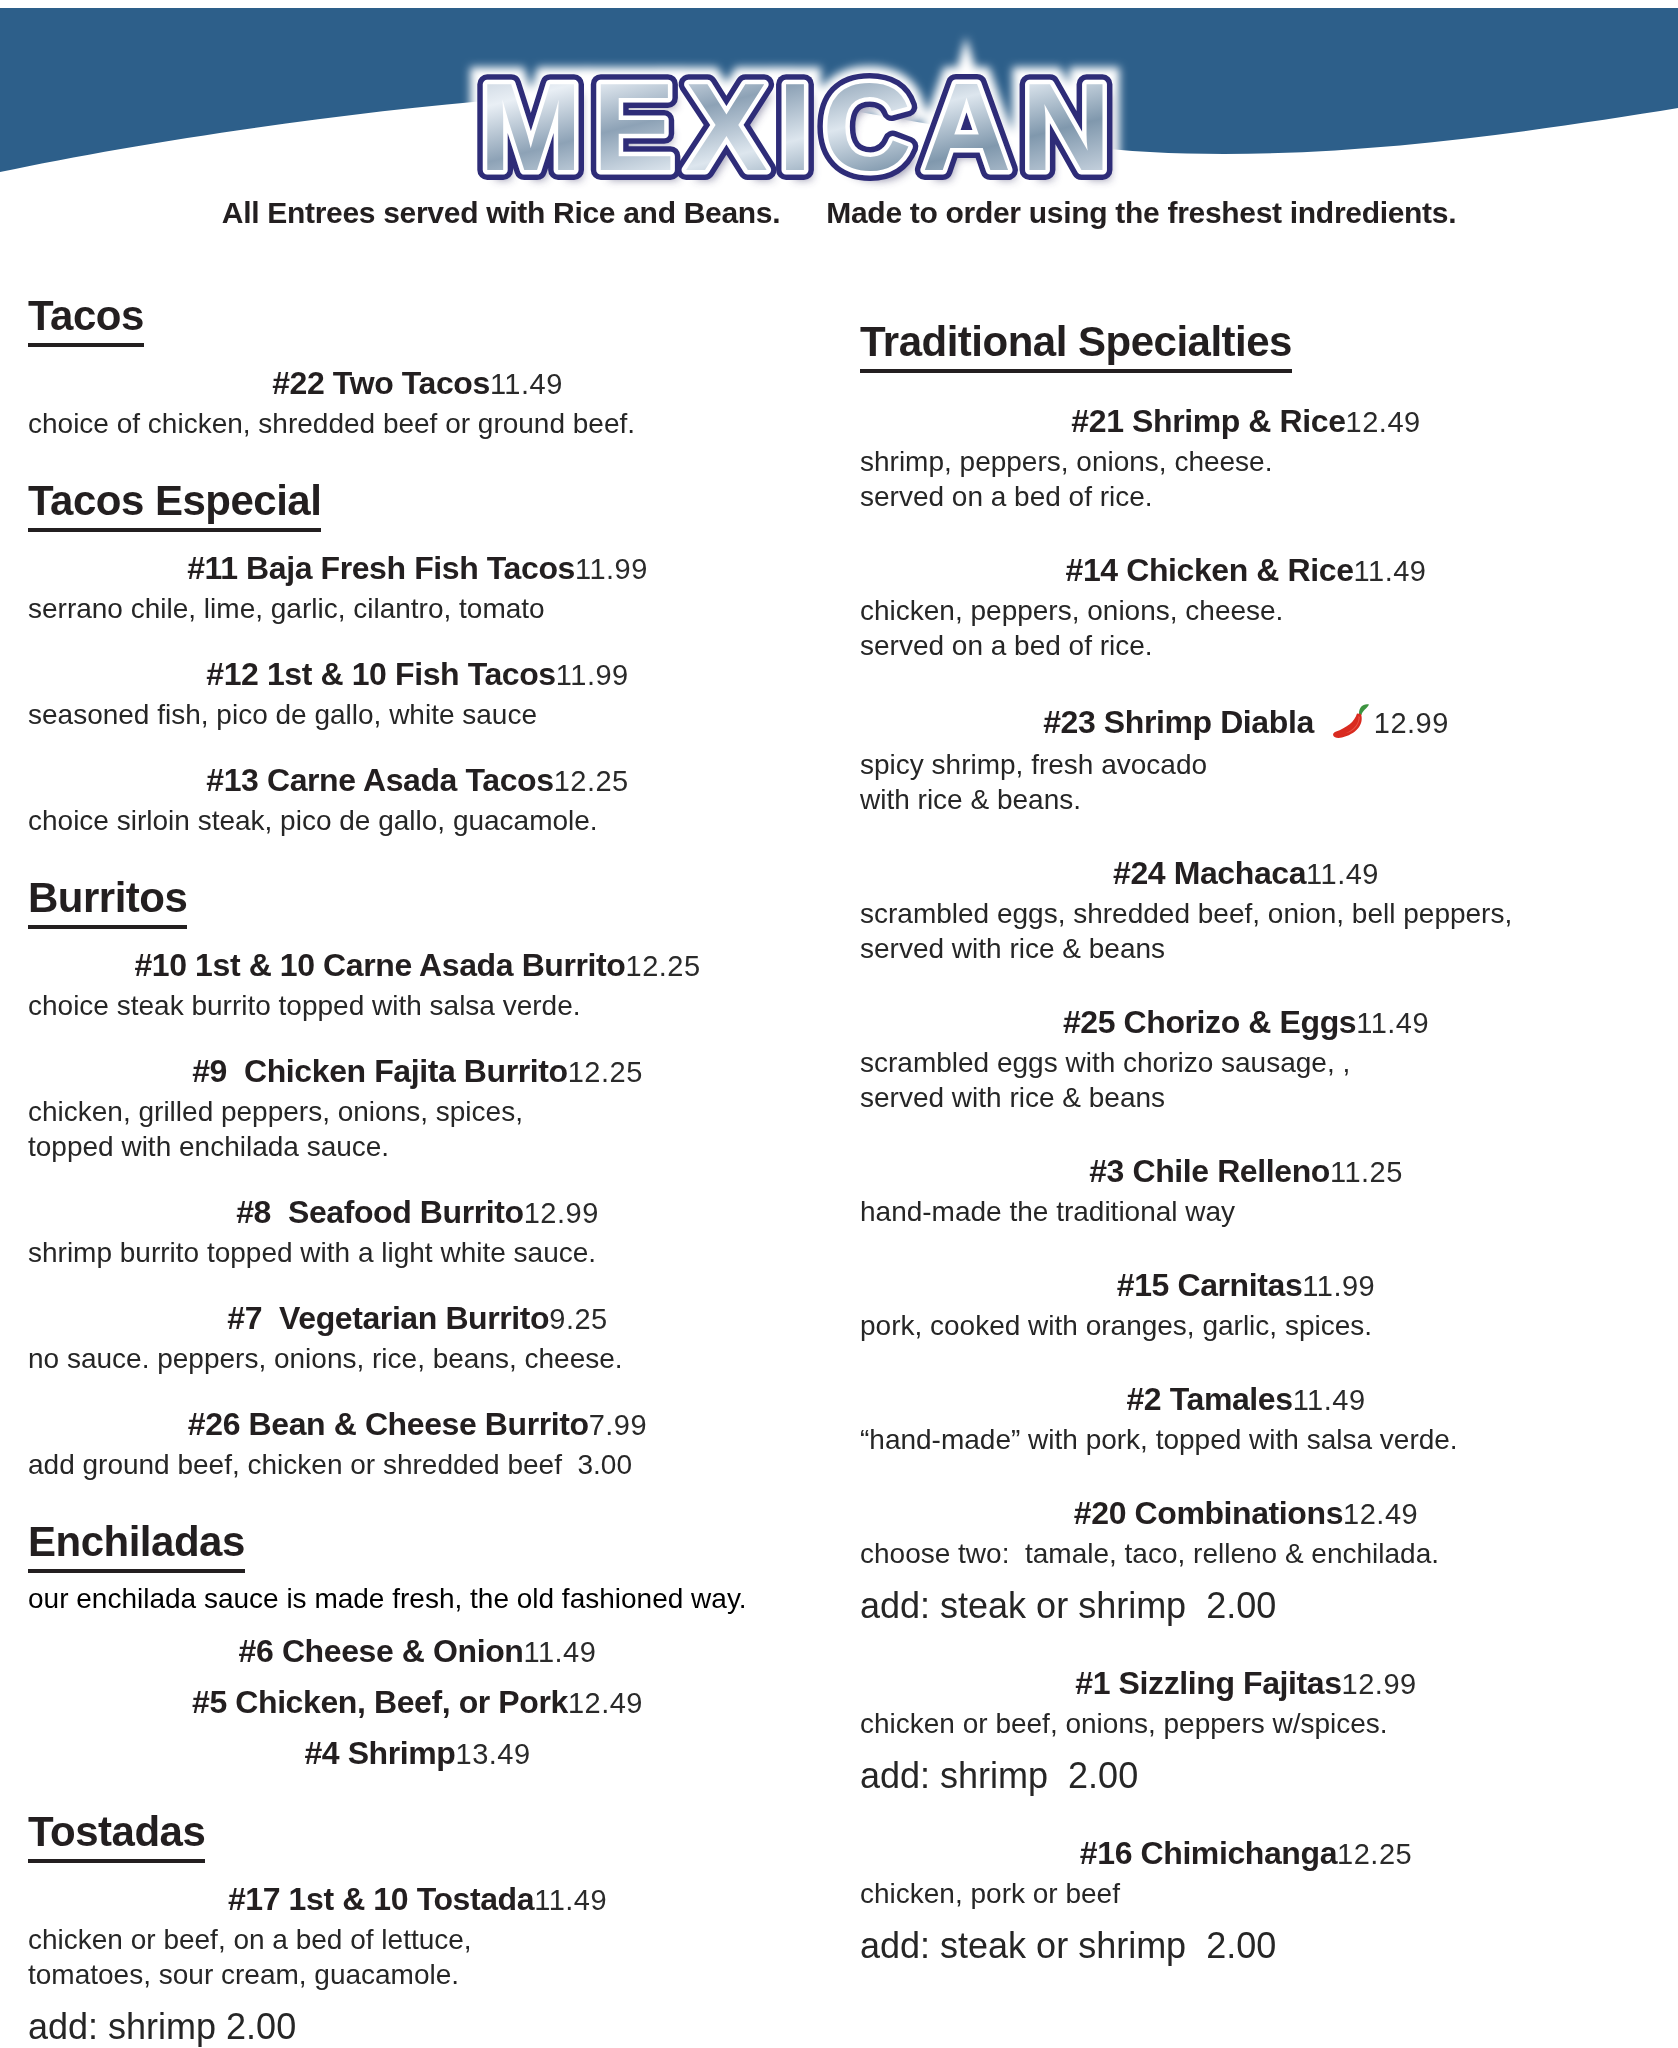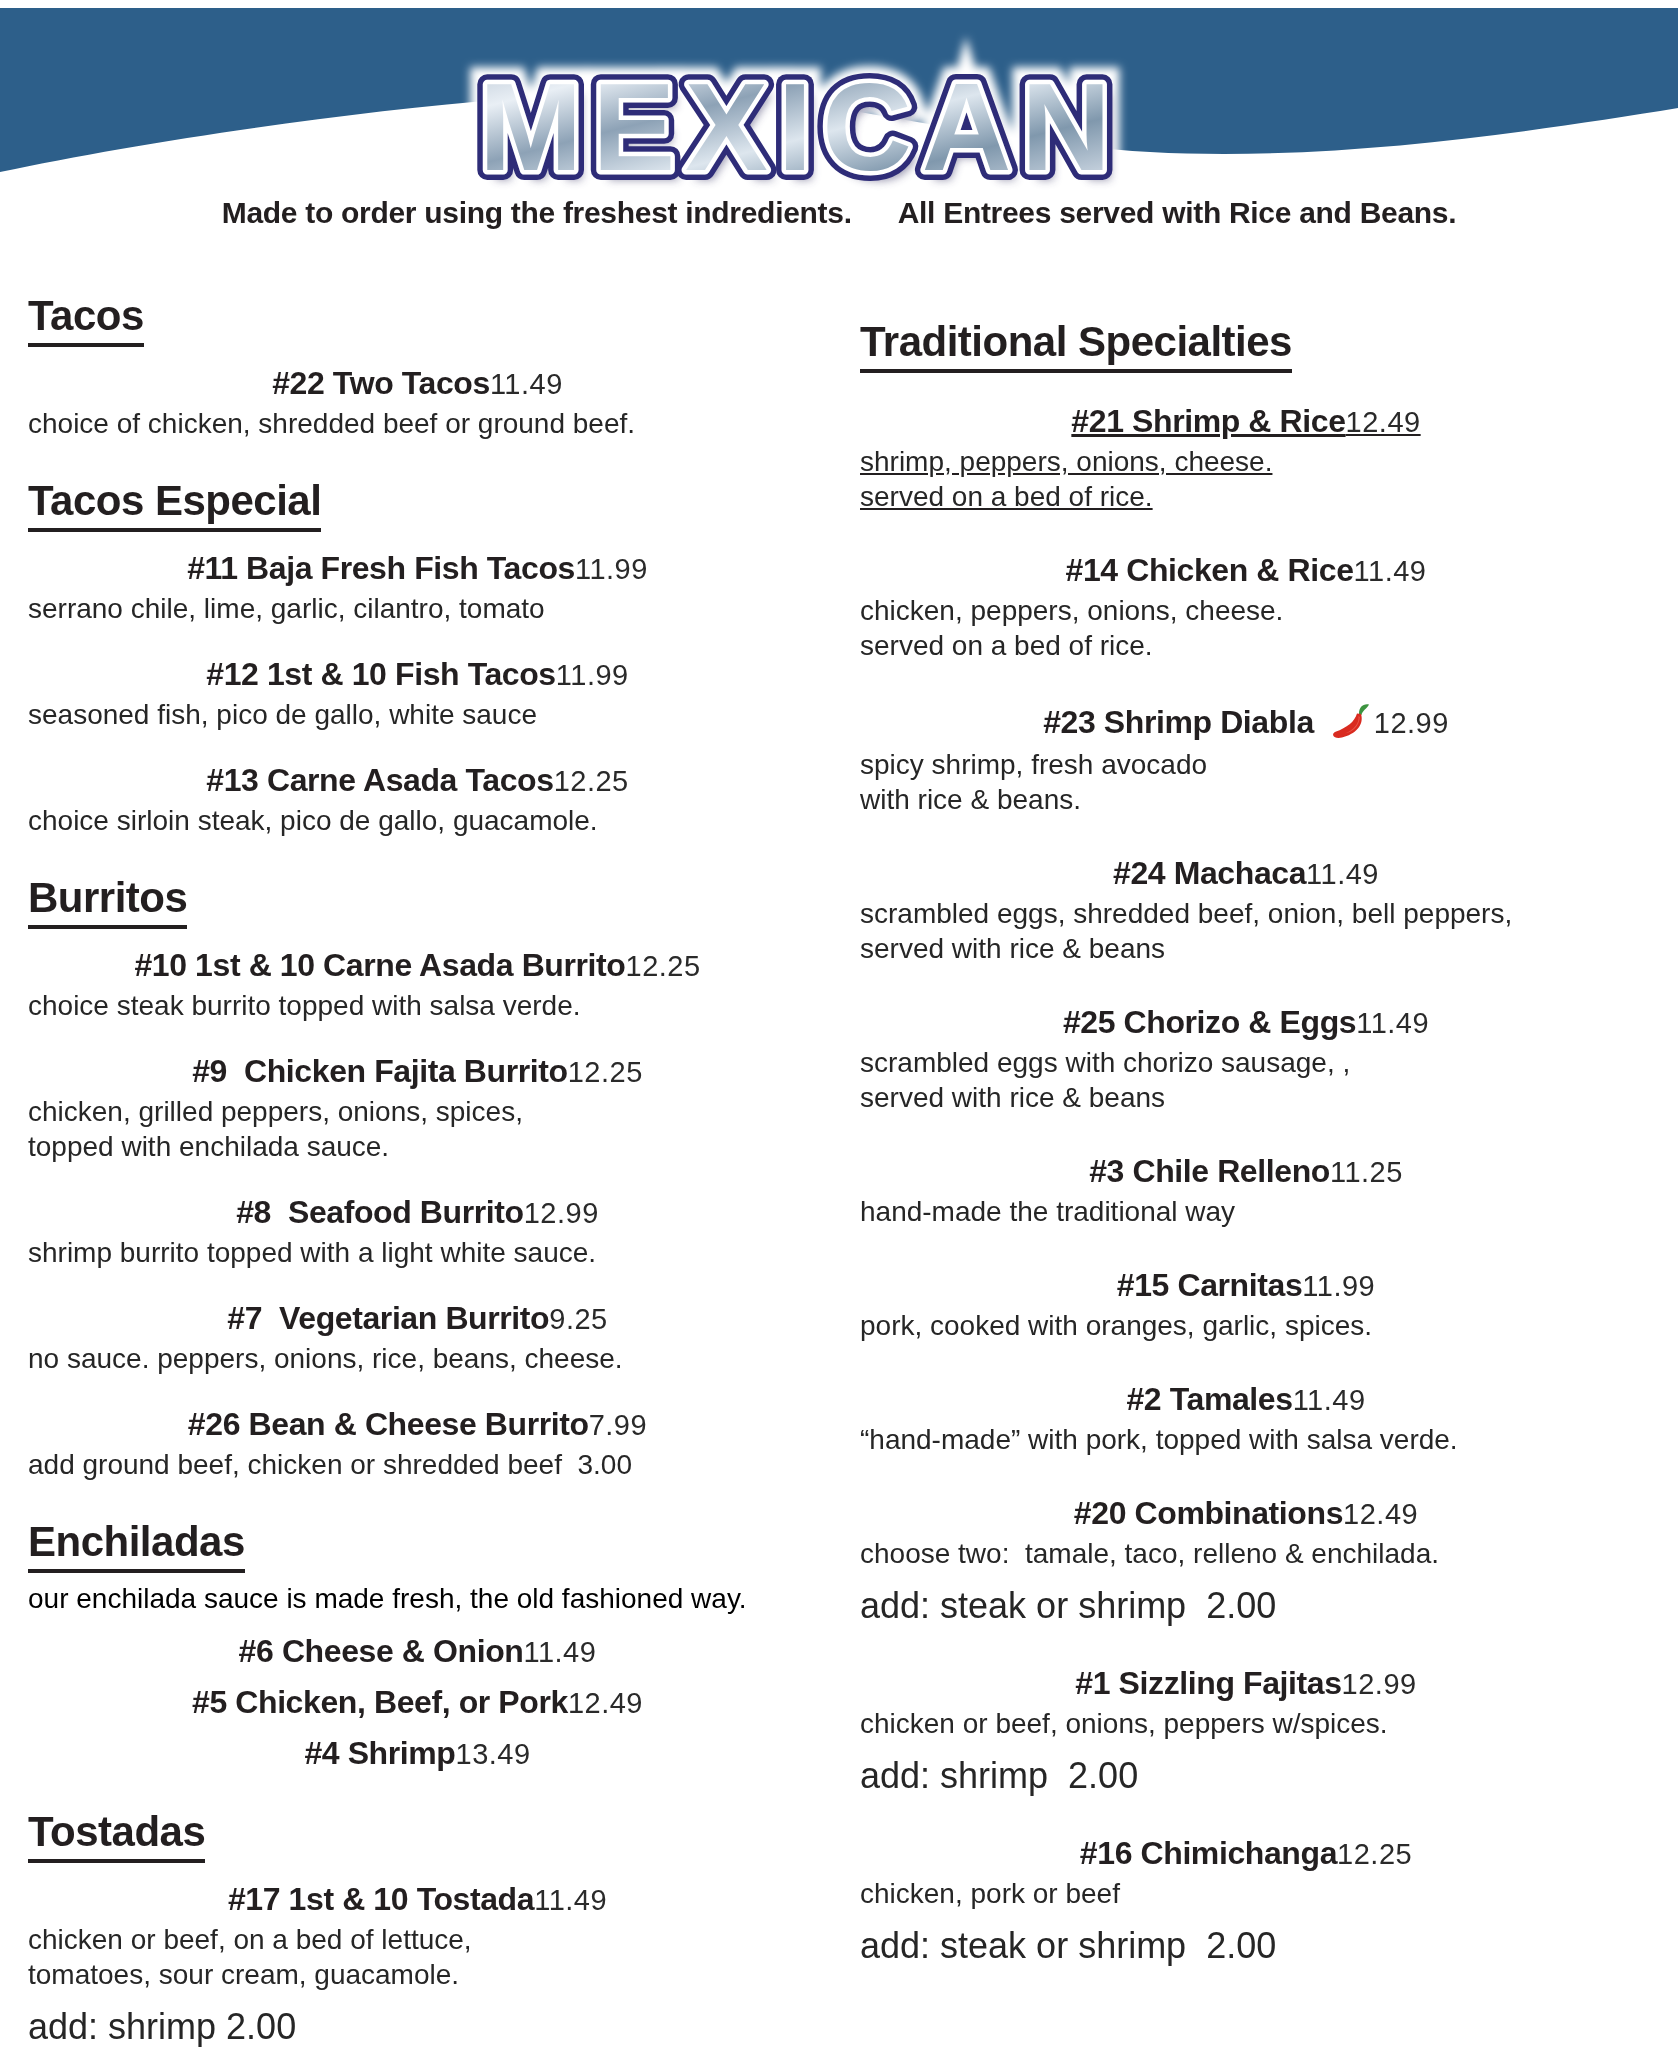--- a/index.html
+++ b/index.html
@@ -22,21 +22,21 @@
   .section { margin-bottom:36px; }
   .sec-head {
     display:inline-block; font-size:42px; font-weight:bold;
     letter-spacing:-0.5px; border-bottom:4px solid #231f20; padding-bottom:3px;
   }
   .note { font-size:28px; margin-top:10px; white-space:pre-wrap; color:#000000; }
   .item { margin-top:30px; }
   .item.first { margin-top:18px; }
   .item.compact { margin-top:14px; }
   #right-col .item { margin-top:38px; }
-  #right-col .item.first { margin-top:30px;text-decoration:underline; }
+  #right-col .item.first { margin-top:30px; }
   .row { display:flex; justify-content:center; align-items:baseline; }
   .left-group { display:flex; align-items:center; gap:14px; }
   .name { font-size:32px; font-weight:bold; letter-spacing:-0.4px; white-space:pre-wrap; }
   .price { font-size:29px; letter-spacing:0.5px; color:#2a2a2a; }
   .desc { font-size:28px; line-height:35px; margin-top:4px; white-space:pre-wrap; color:#262626; }
   .addon { font-size:36px; margin-top:14px; white-space:pre-wrap; color:#262626; }
   .chili { width:46px; height:42px; display:inline-block; }
 </style>
 </head>
 <body>
@@ -63,22 +63,22 @@
 
   <g style="font-family:'Liberation Sans', sans-serif; font-weight:bold; font-size:124px; letter-spacing:10px;" text-anchor="middle">
     <text x="800" y="170" fill="none" stroke="#ffffff" stroke-width="34" filter="url(#soft)">MEXICAN</text>
     <text x="808" y="180" fill="#3a3866" opacity="0.5" filter="url(#soft)">MEXICAN</text>
     <text x="800" y="170" fill="none" stroke="#2e2c78" stroke-width="20" stroke-linejoin="round">MEXICAN</text>
     <text x="800" y="170" fill="url(#cloud)" stroke="#ffffff" stroke-width="9" paint-order="stroke" stroke-linejoin="round">MEXICAN</text>
   </g>
 </svg>
 
 <div class="taglines">
+  <span>All Entrees served with Rice and Beans.</span>
   <span>Made to order using the freshest indredients.</span>
-  <span>All Entrees served with Rice and Beans.</span>
 </div>
 
 <div id="left-col" class="col">
     <div class="section"><div class="sec-head">Tacos</div><div class="item first">
         <div class="row">
           <span class="left-group">
             <span class="name">#22 Two Tacos</span>
           </span>
           <span class="price">11.49</span>
         </div>

